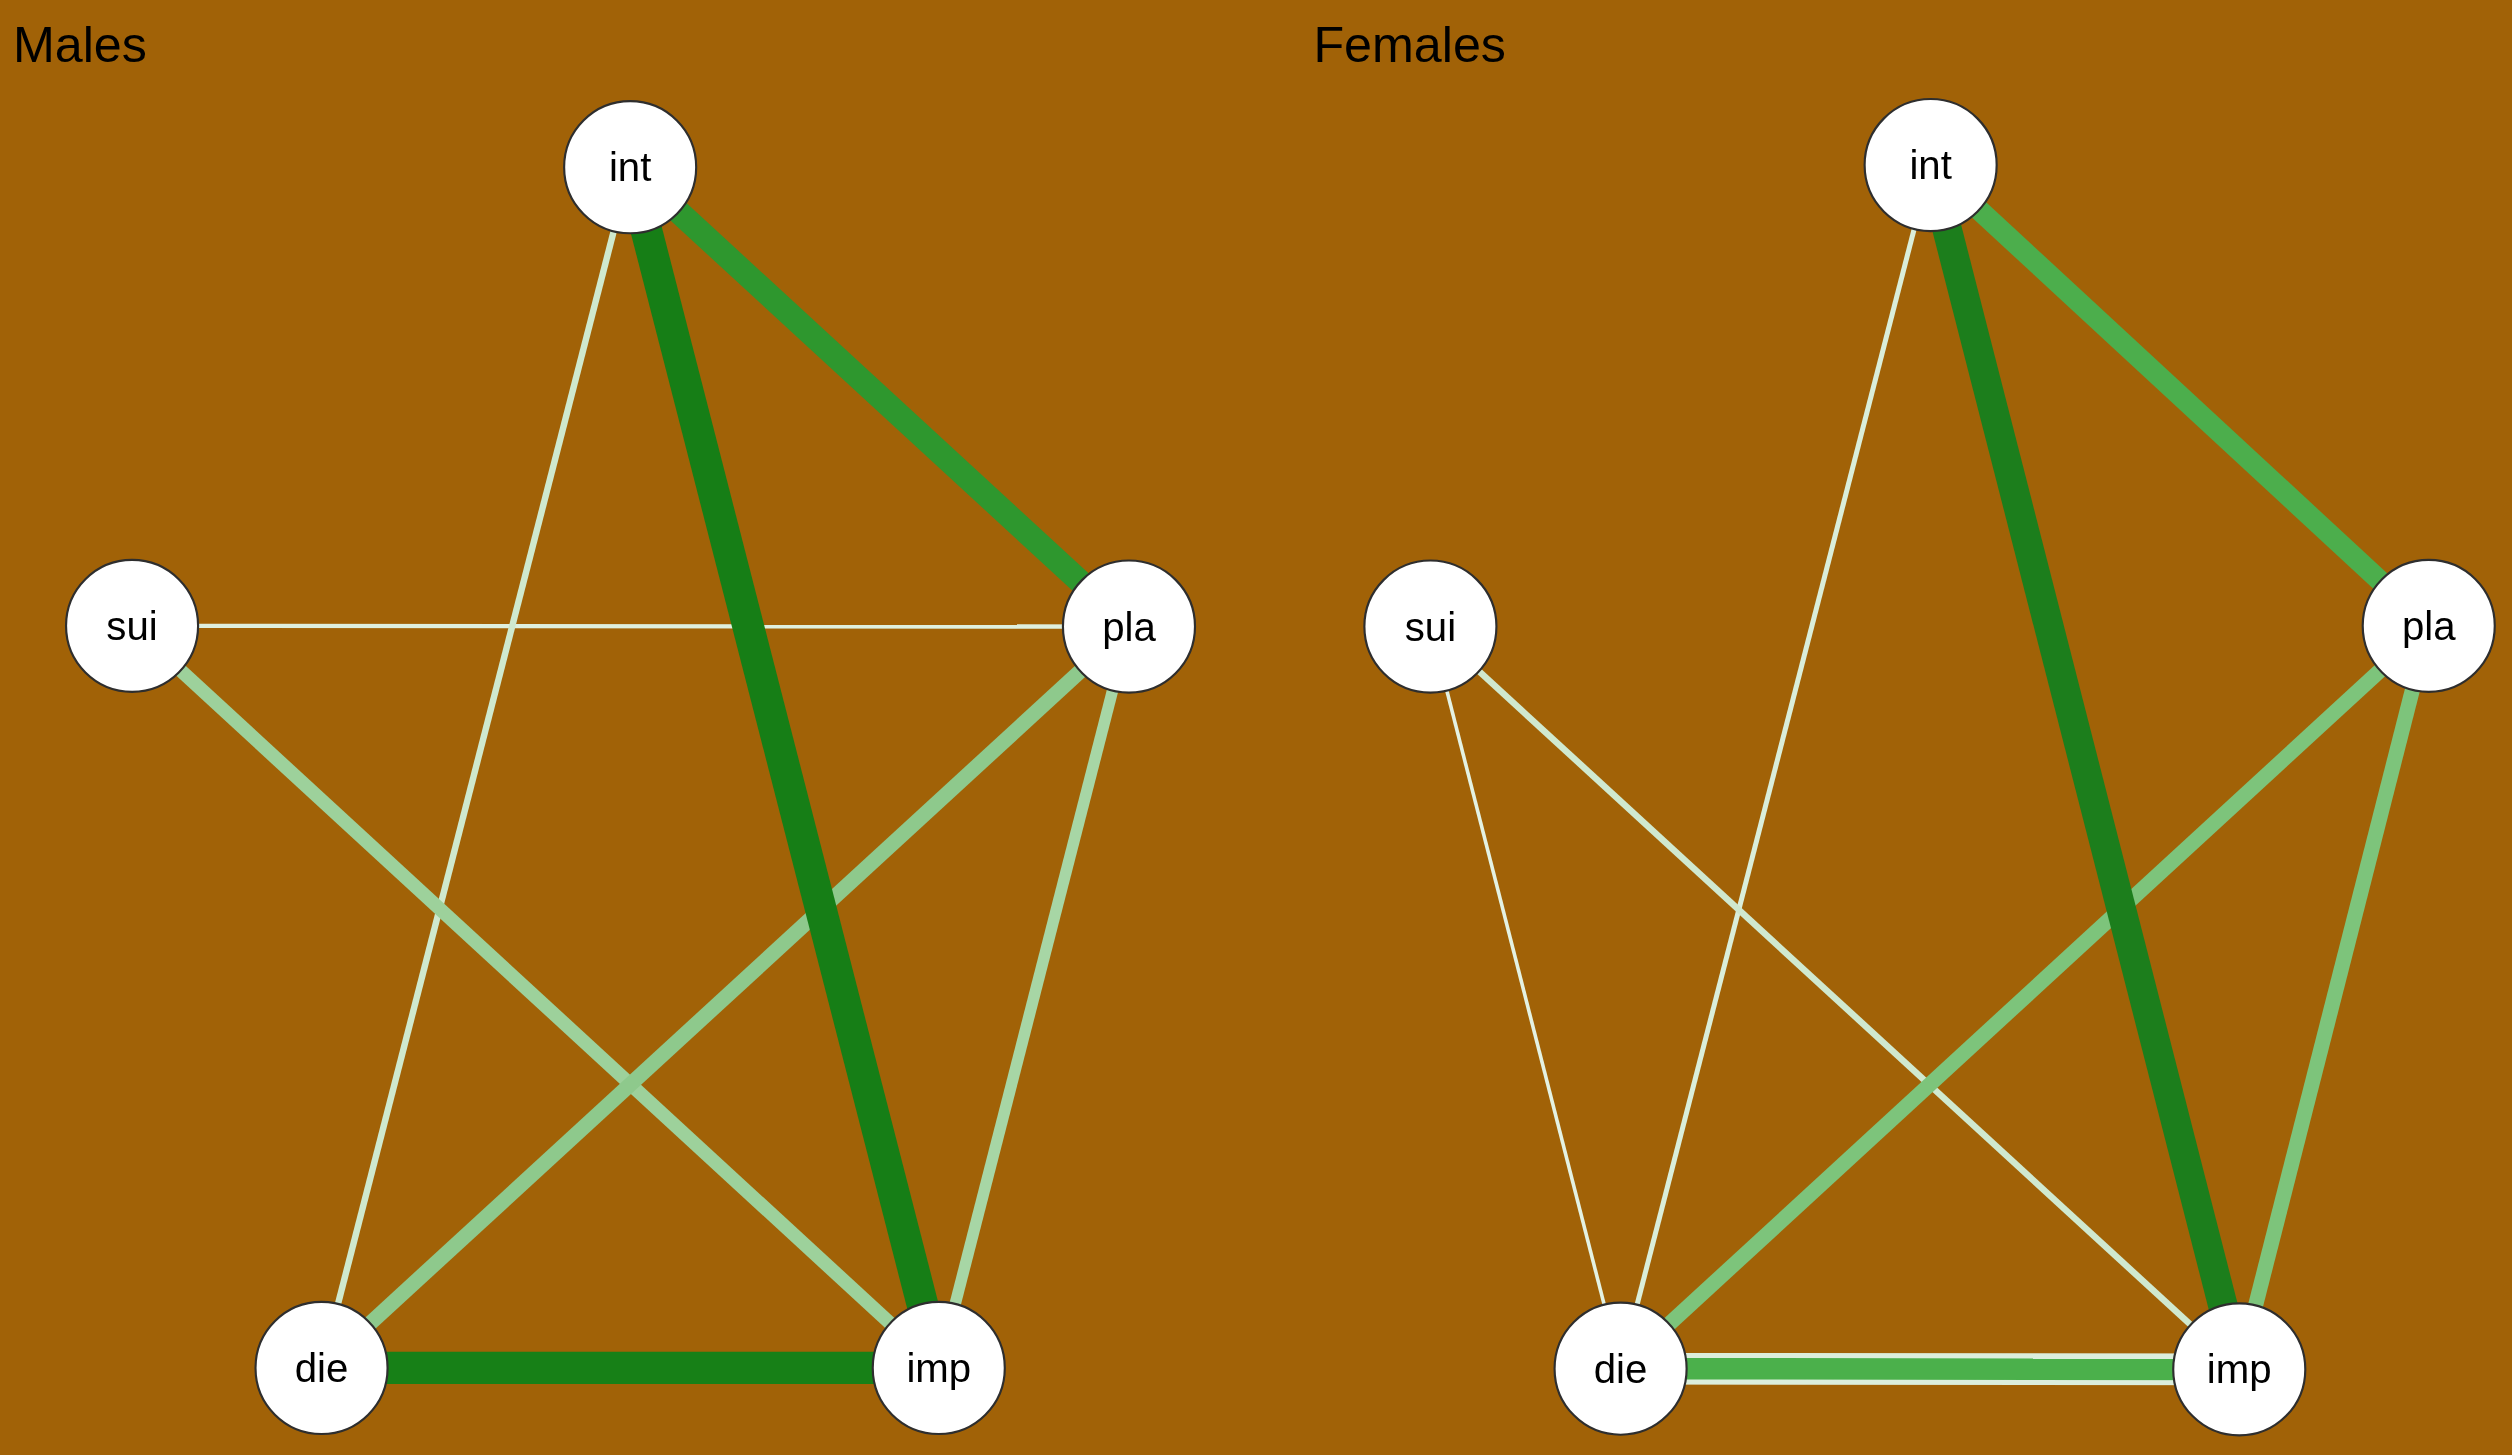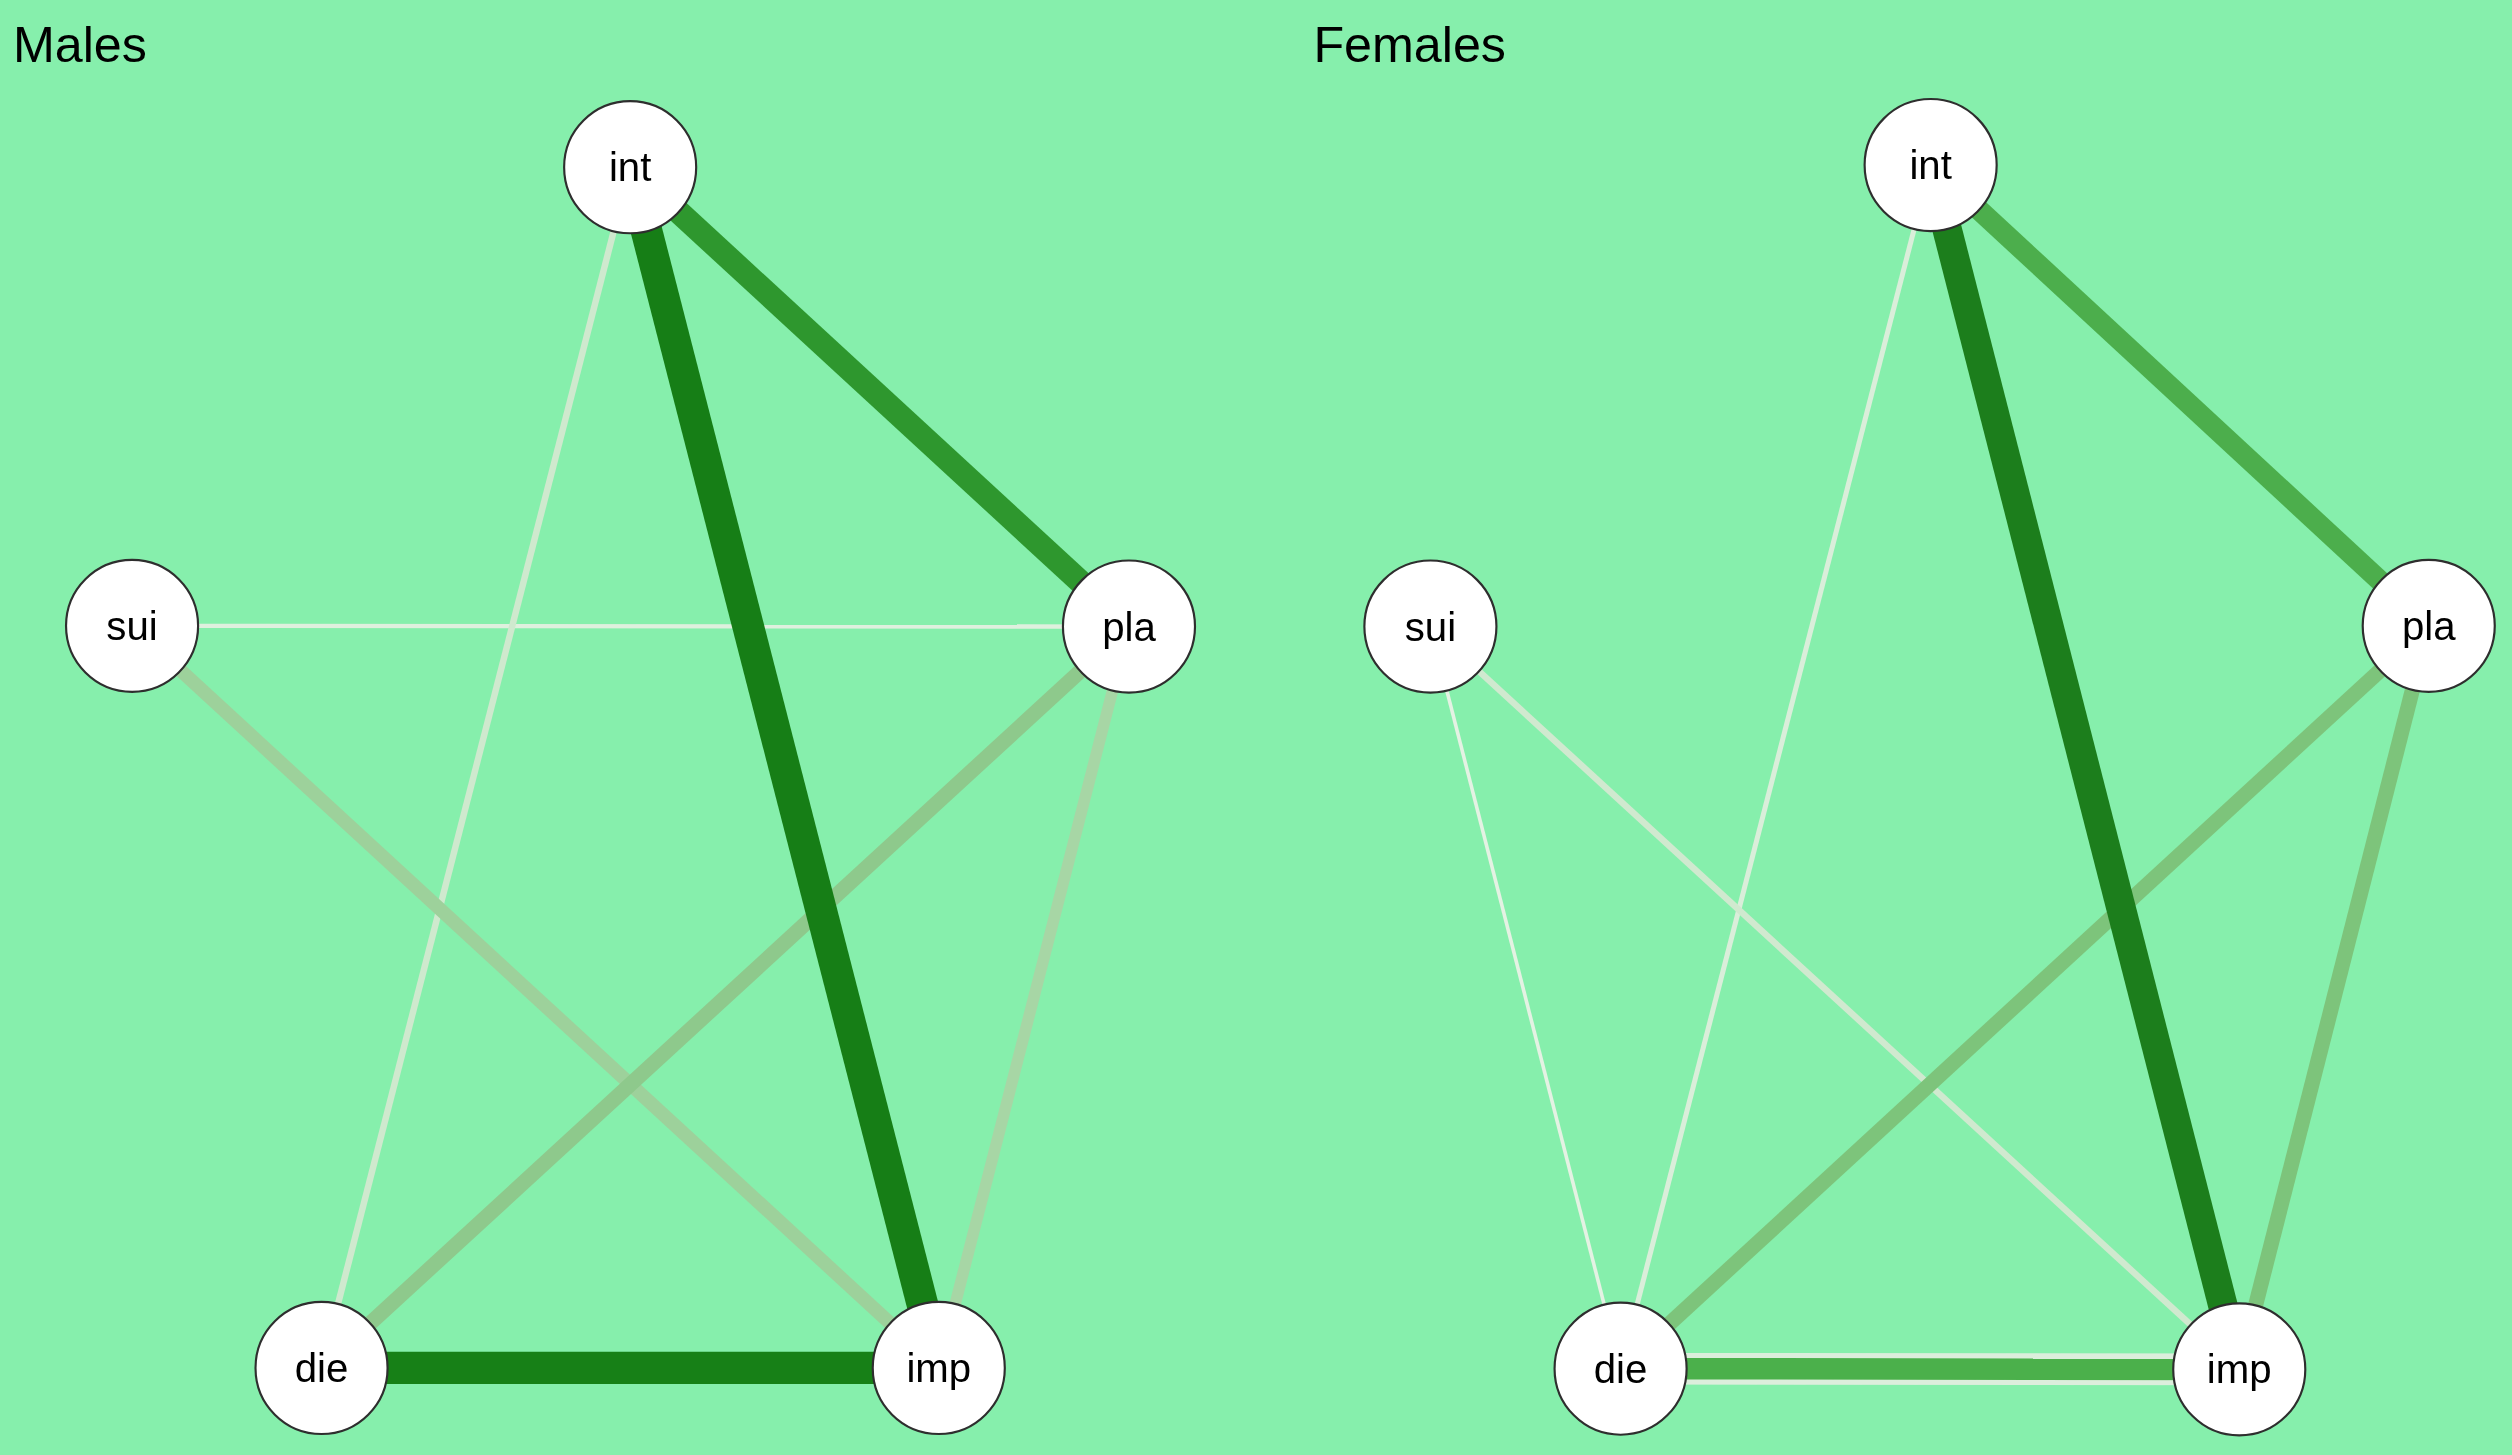--- a/index.html
+++ b/index.html
@@ -2,21 +2,21 @@
 <html style="font-size:11.5px"><head>
 <meta charset="utf-8">
 <style>
   html, body {
     margin: 0;
     padding: 0;
     background: #ffffff;
   }
   .figure-wrap {
     width: 100%;
-    background: #86efac;
+    background: #a16207;
   }
   svg {
     display: block;
     width: 100%;
     height: auto;
     font-family: "Liberation Sans", sans-serif;
   }
   .panel-title {
     font-family: "Liberation Sans", sans-serif;
   }

